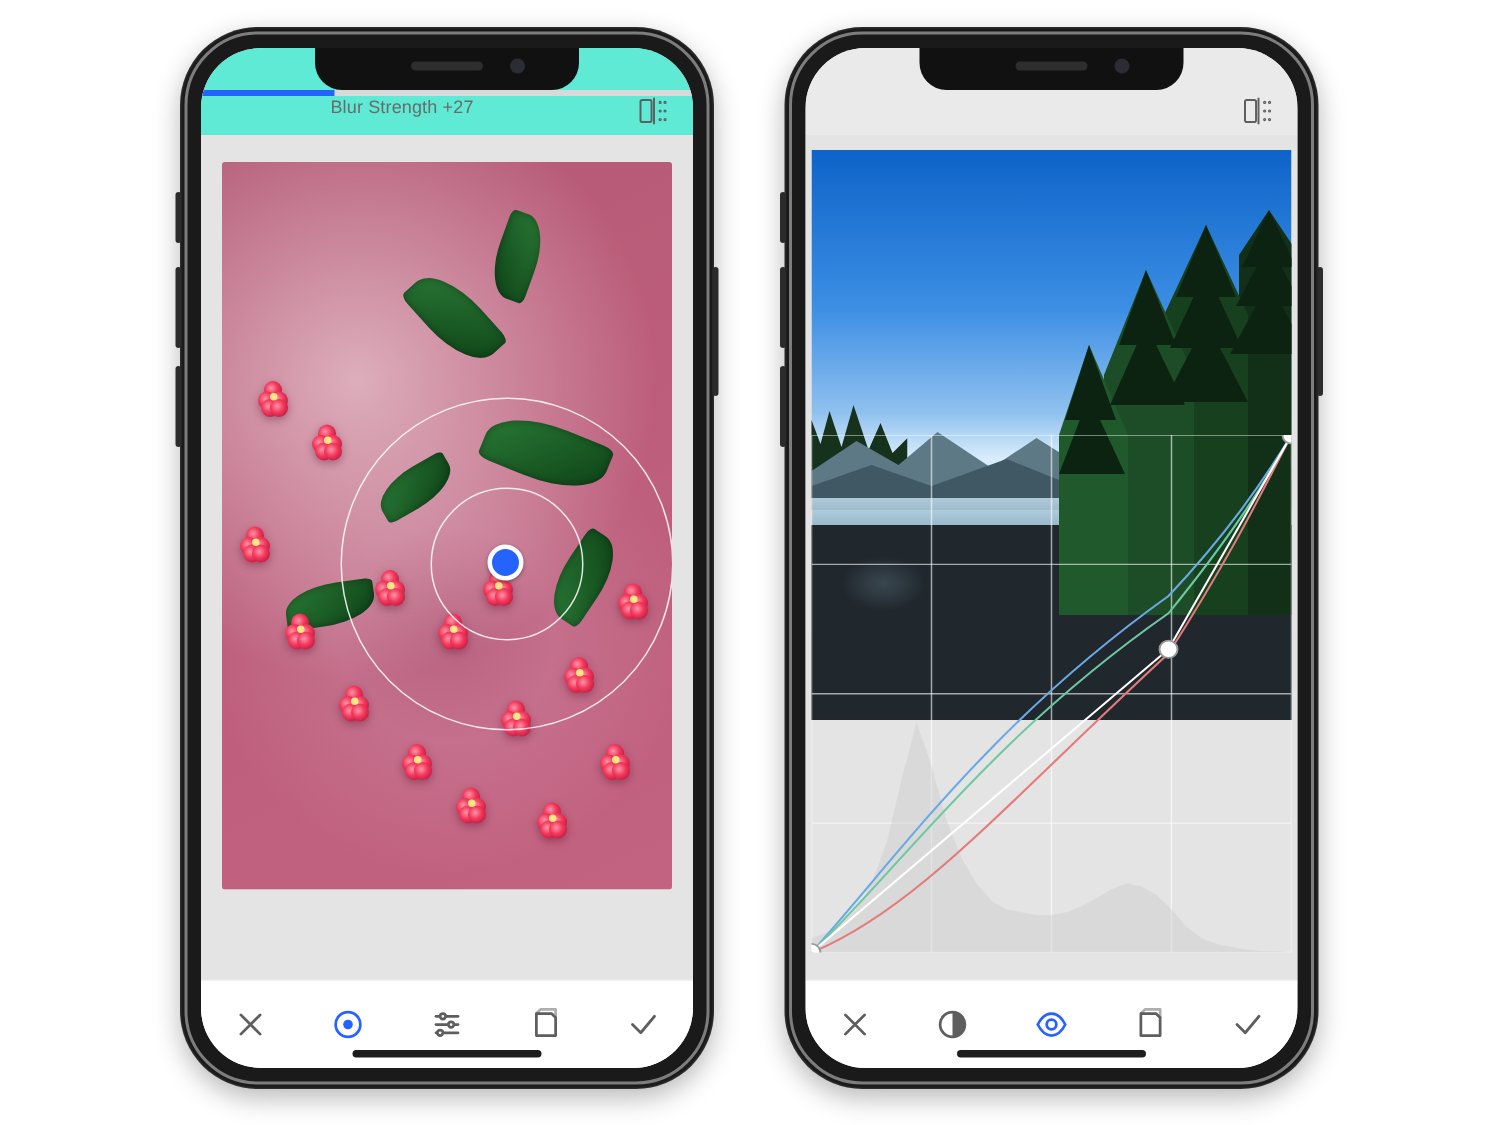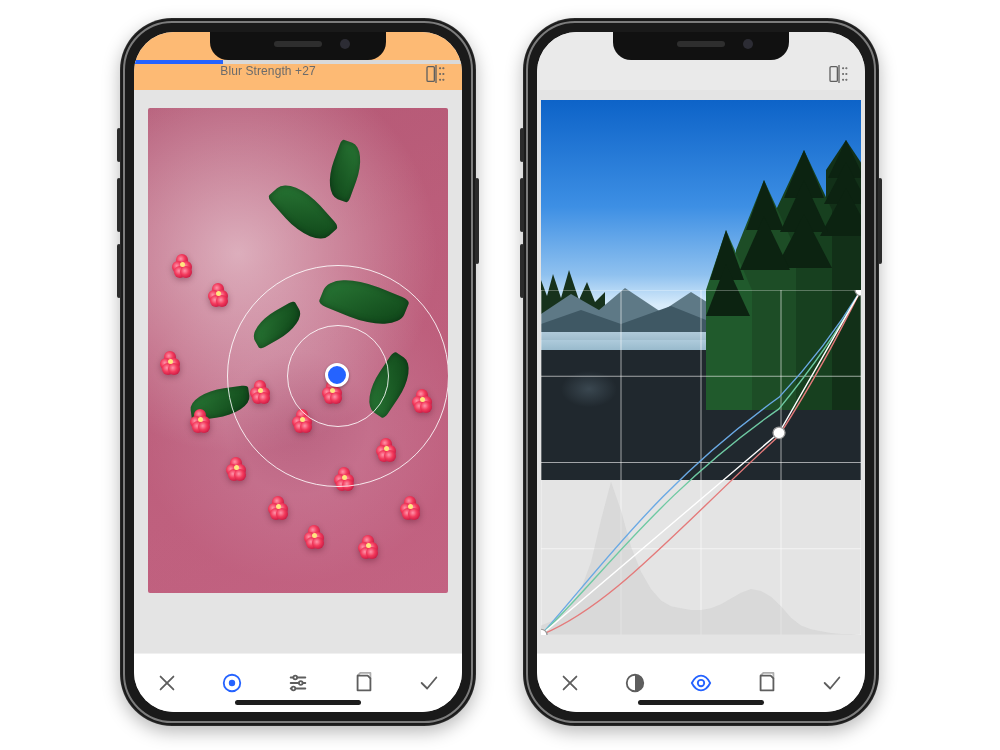--- a/index.html
+++ b/index.html
@@ -105,21 +105,21 @@
   .app {
     position: absolute;
     inset: 0;
     display: flex;
     flex-direction: column;
   }
   .topbar {
     position: relative;
     height: 58px;
     flex: 0 0 58px;
-    background: #fdba74;
+    background: #5eead4;
   }
   .progress-track {
     position: absolute;
     top: 28px;
     left: 0;
     right: 0;
     height: 4px;
     background: #d9d9d9;
   }
   .progress-fill {

